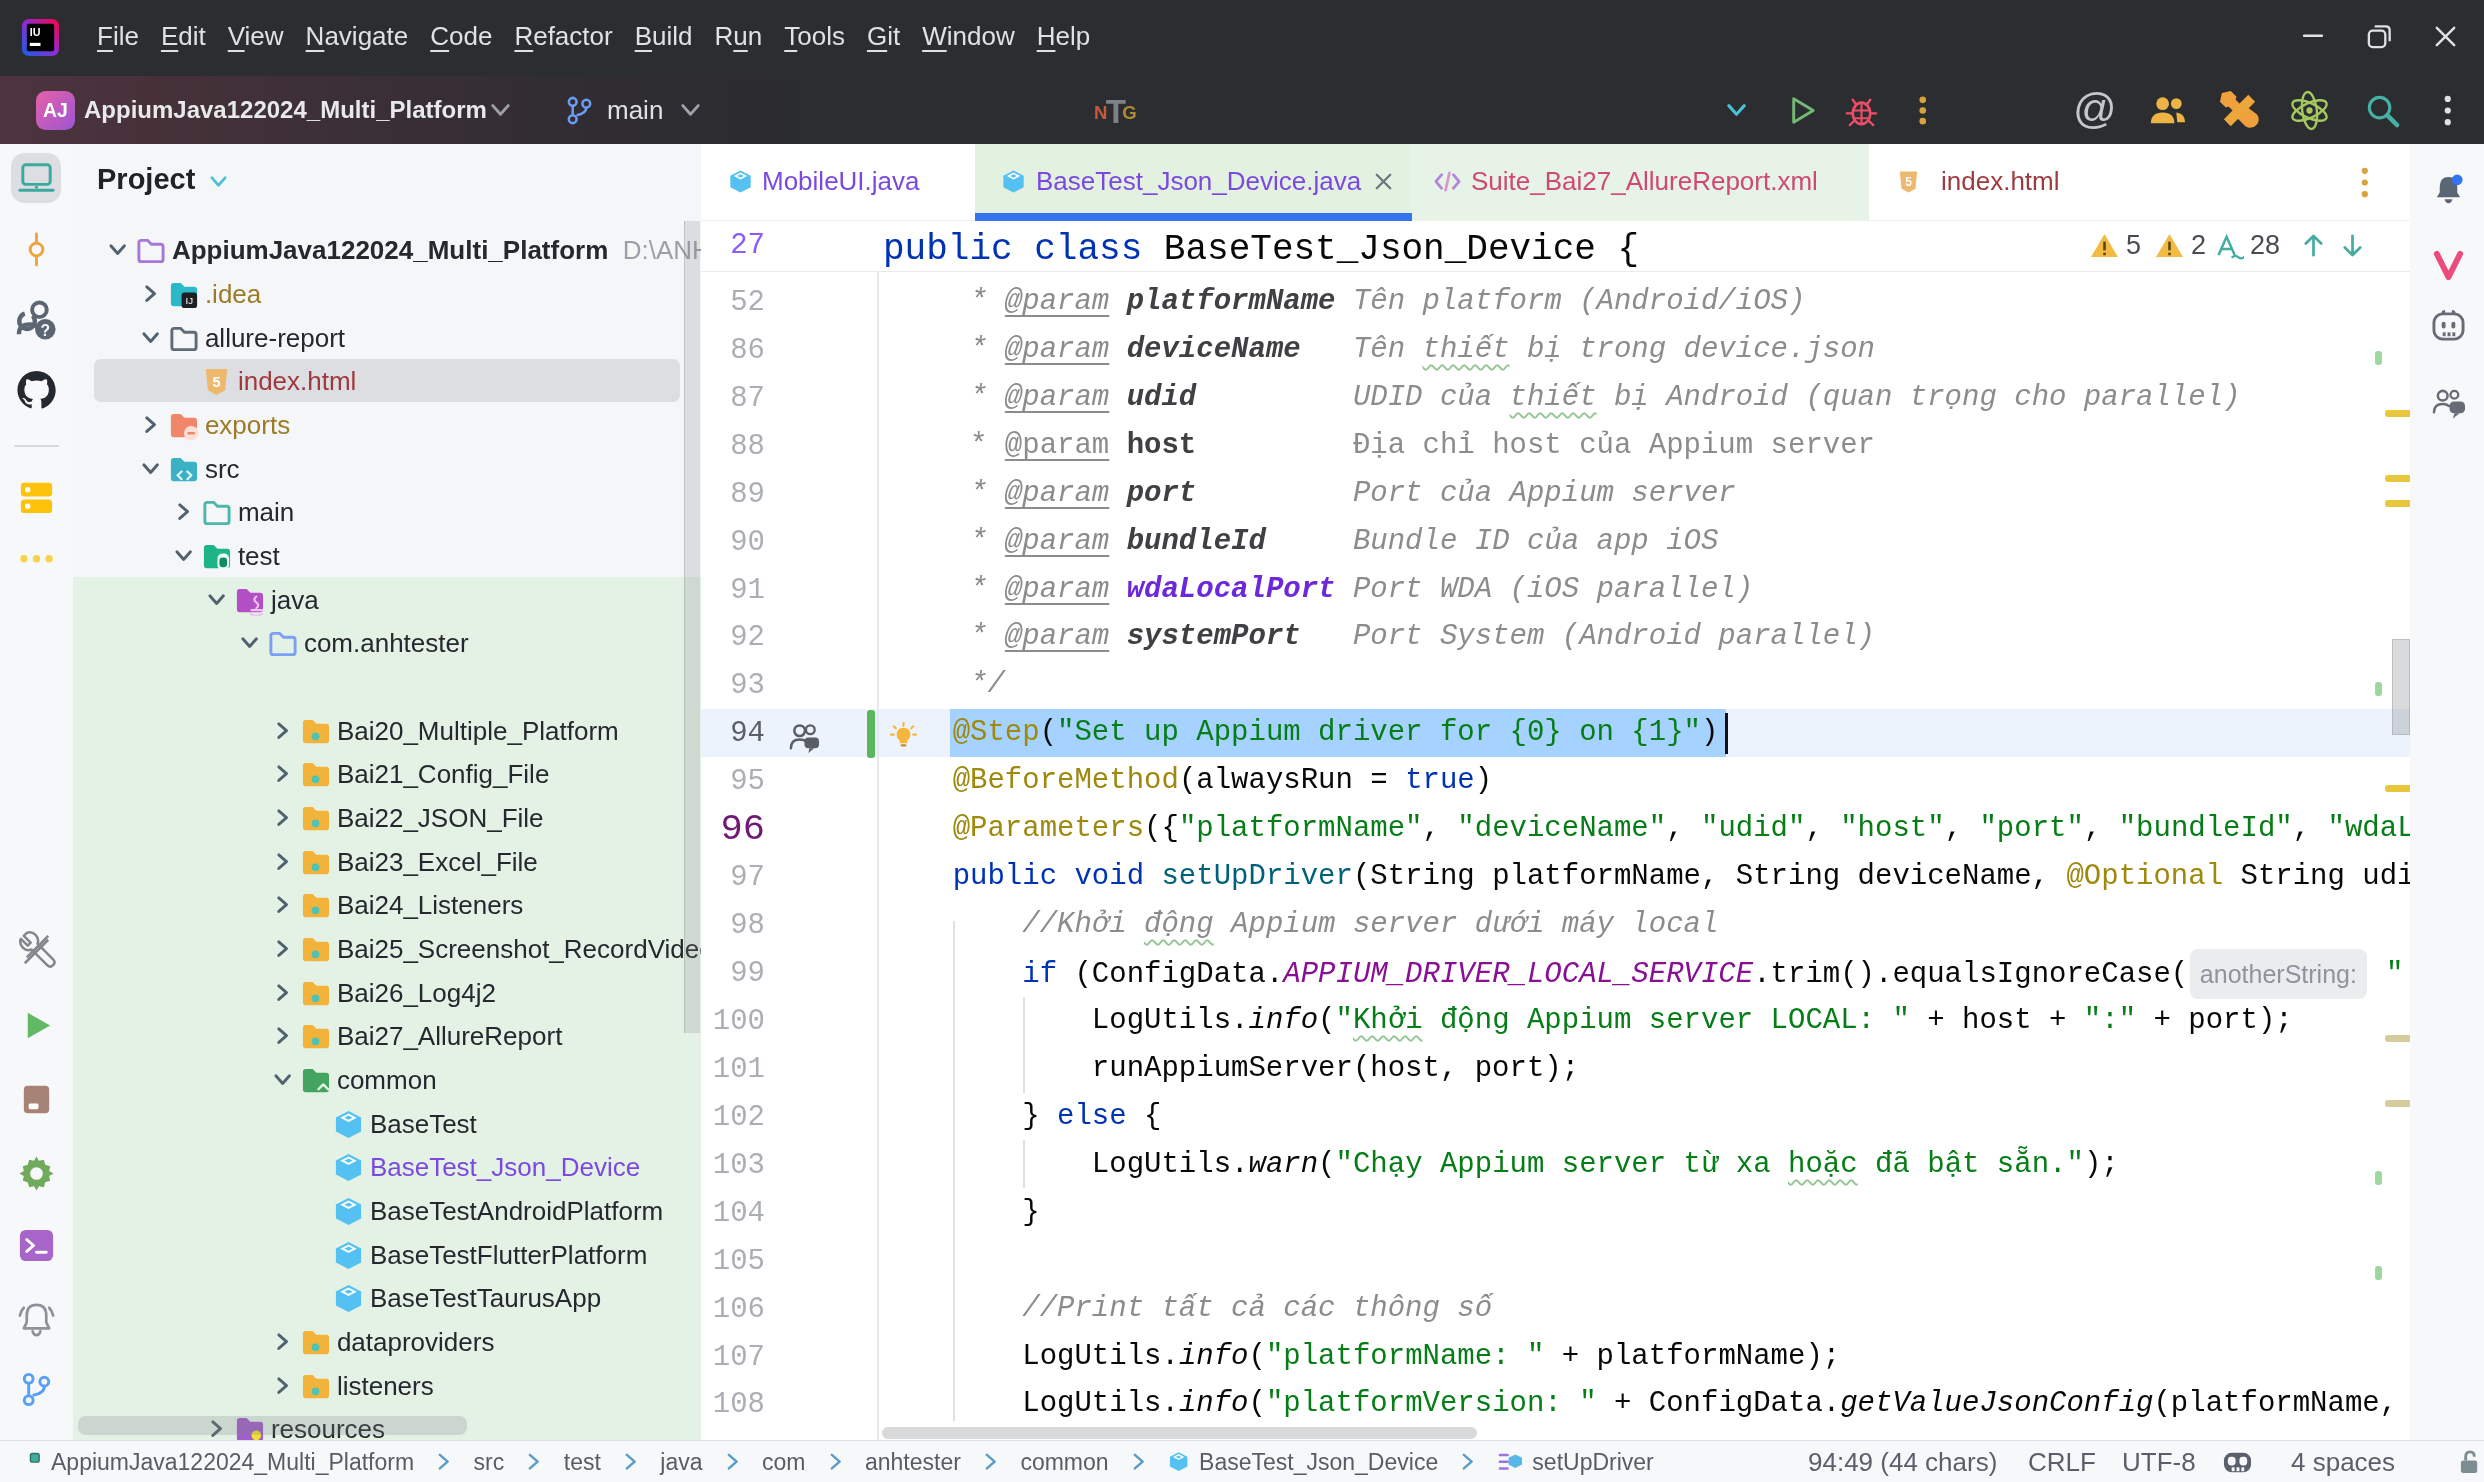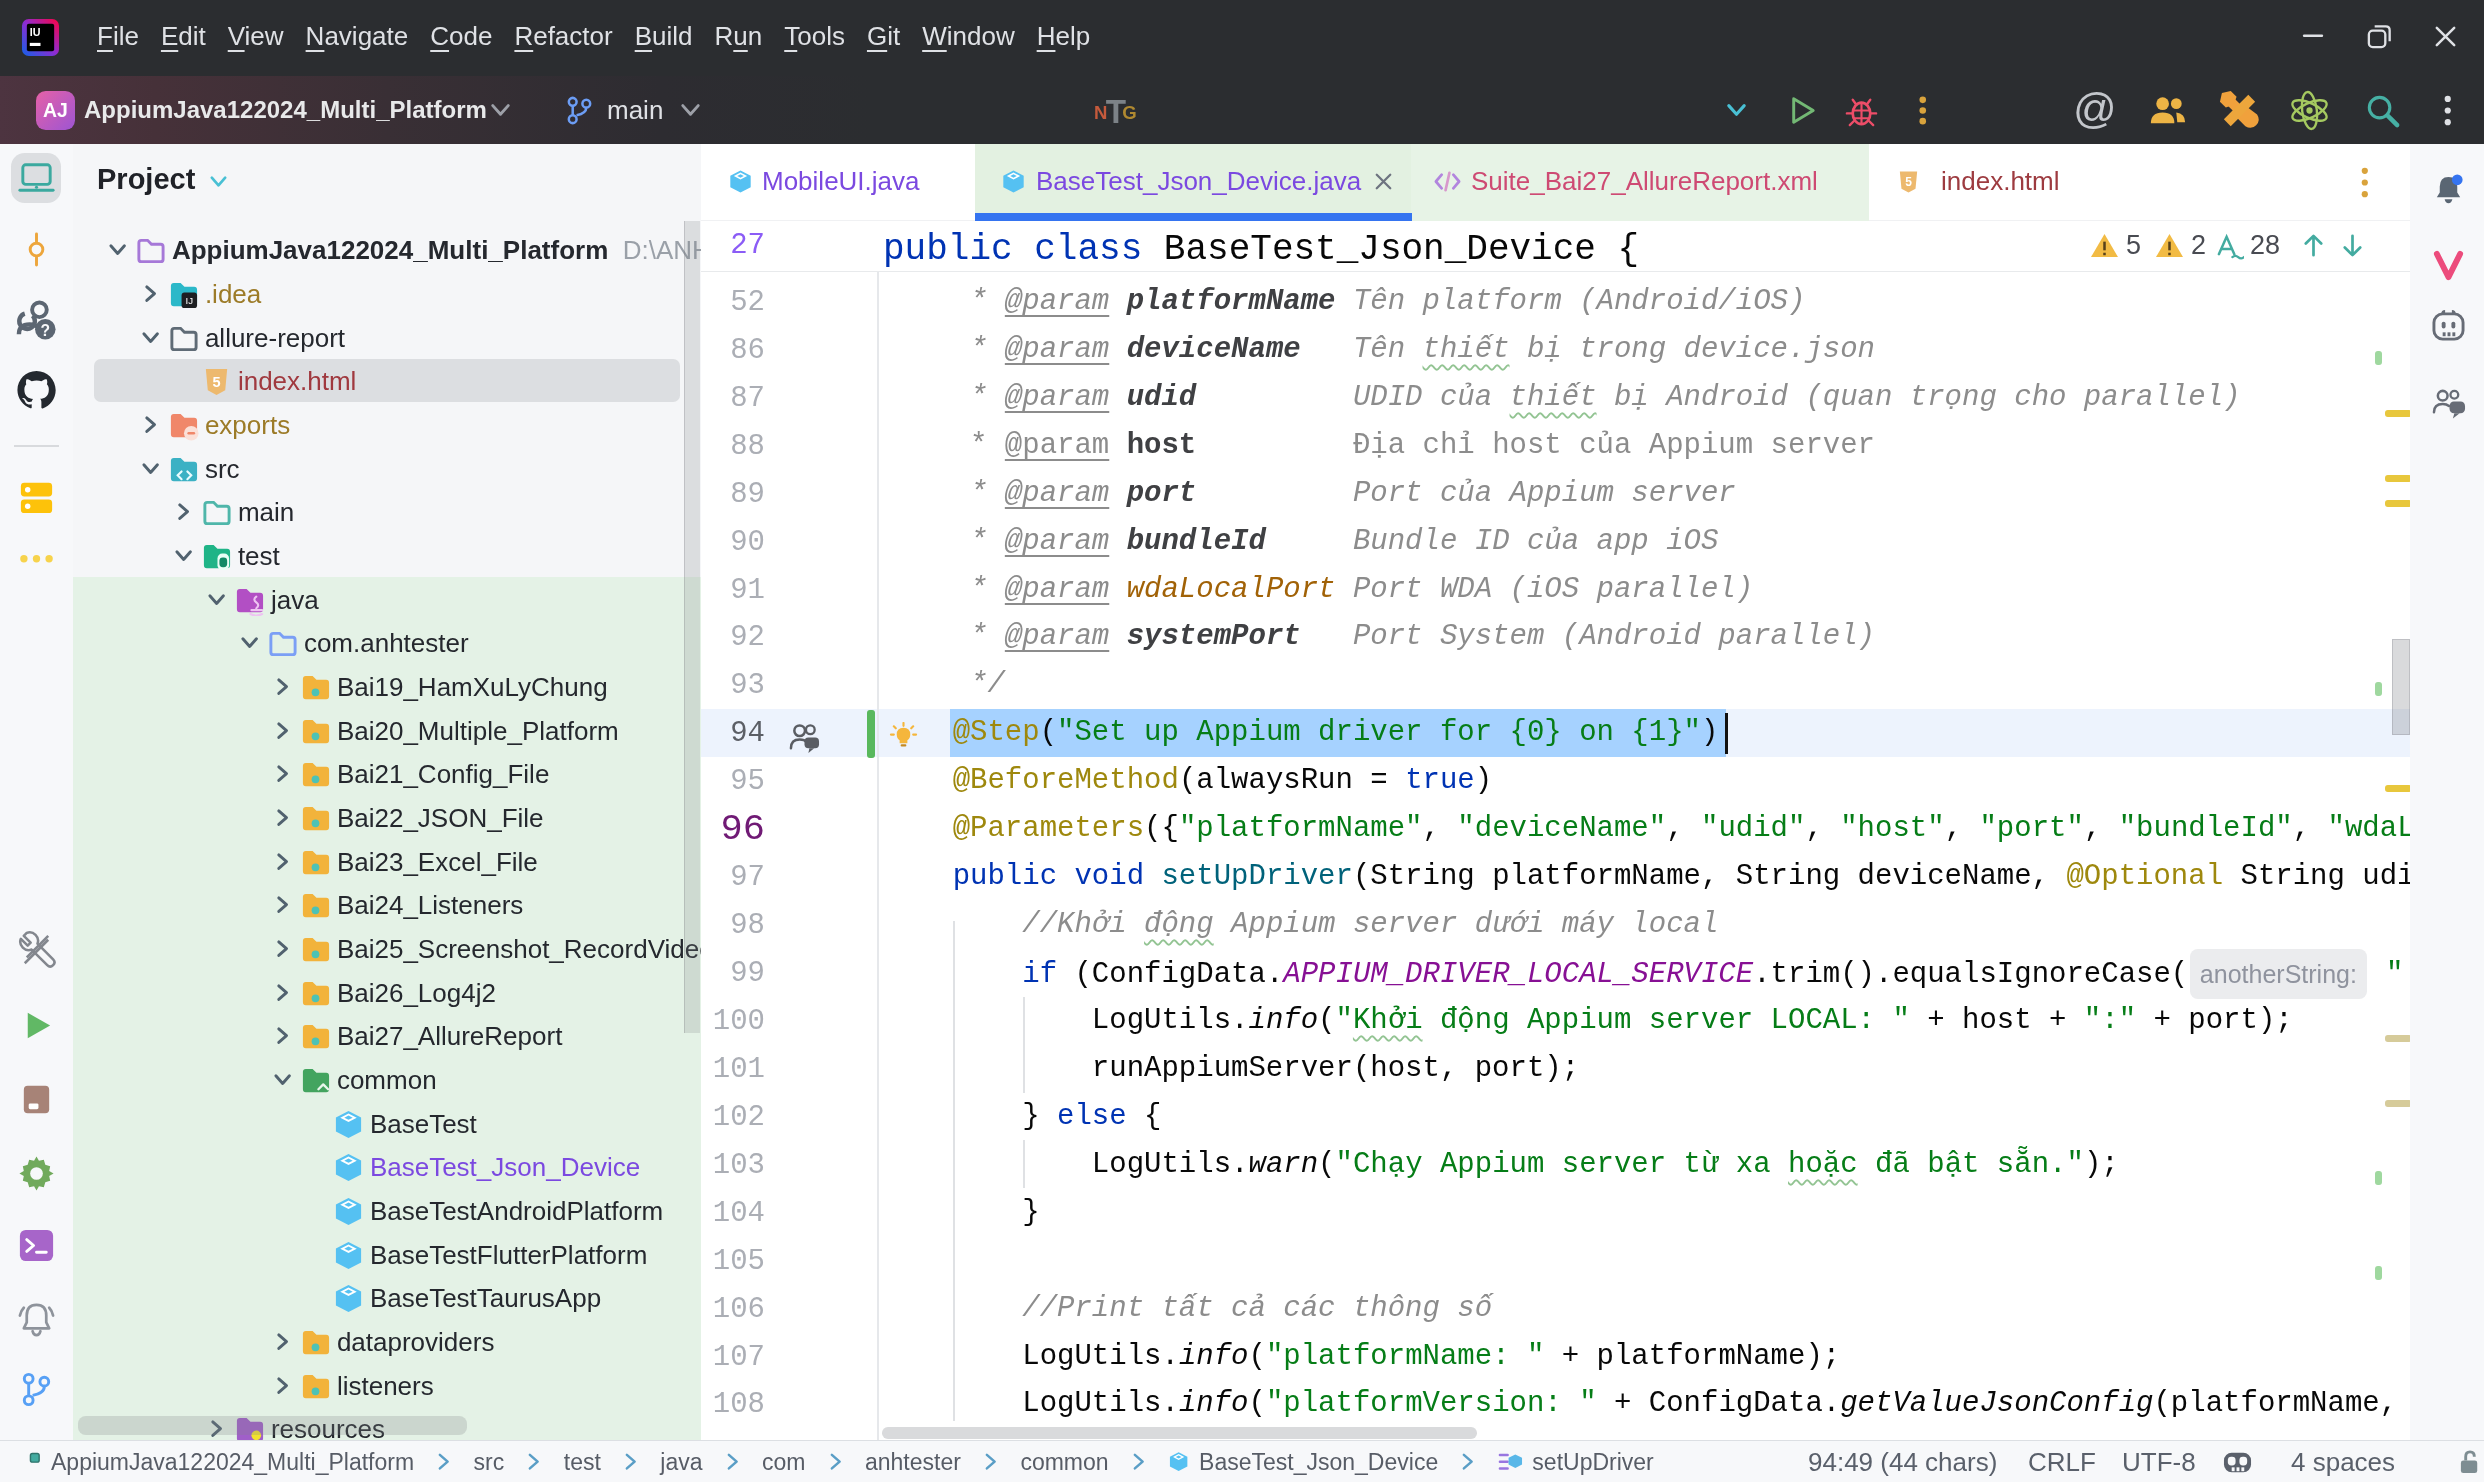--- a/index.html
+++ b/index.html
@@ -332,34 +332,20 @@
           <path d="M4 7 L11 15 L18 7" stroke="#51626f" stroke-width="3" fill="none" stroke-linecap="round" stroke-linejoin="round"></path>
         </svg>
       </div>
       <div class="ticon">
         <svg width="31" height="31" viewBox="0 0 32 32" style="">
           <path d="M4 8 q0-2.5 2.5-2.5 h6.5 l4 4 h9.5 q2.5 0 2.5 2.5 v13 q0 2.5-2.5 2.5 H6.5 q-2.5 0-2.5-2.5 Z" fill="none" stroke="#7b9ff5" stroke-width="3"></path>
         </svg>
       </div>
       <div class="tlabel">com.anhtester</div>
     </div>
-<div class="treerow" style="left:193px;top:521px;color:#25282e">
-      <div class="chev">
-        <svg width="21.3" height="21.3" viewBox="0 0 22 22" style="">
-          <path d="M7 4 L15 11 L7 18" stroke="#51626f" stroke-width="3" fill="none" stroke-linecap="round" stroke-linejoin="round"></path>
-        </svg>
-      </div>
-      <div class="ticon">
-        <svg width="31" height="31" viewBox="0 0 32 32" style="">
-          <path d="M3 7 q0-3 3-3 h7 l4 4 h10 q3 0 3 3 v14 q0 3-3 3 H6 q-3 0-3-3 Z" fill="#f2b33b"></path>
-          <circle cx="16" cy="21" r="4" fill="#4dc2b5"></circle>
-        </svg>
-      </div>
-      <div class="tlabel">Bai19_HamXuLyChung</div>
-    </div>
 <div class="treerow" style="left:193px;top:565px;color:#25282e">
       <div class="chev">
         <svg width="21.3" height="21.3" viewBox="0 0 22 22" style="">
           <path d="M7 4 L15 11 L7 18" stroke="#51626f" stroke-width="3" fill="none" stroke-linecap="round" stroke-linejoin="round"></path>
         </svg>
       </div>
       <div class="ticon">
         <svg width="31" height="31" viewBox="0 0 32 32" style="">
           <path d="M3 7 q0-3 3-3 h7 l4 4 h10 q3 0 3 3 v14 q0 3-3 3 H6 q-3 0-3-3 Z" fill="#f2b33b"></path>
           <circle cx="16" cy="21" r="4" fill="#4dc2b5"></circle>
@@ -669,21 +655,21 @@
 <div class="abs mono" style="left:0;top:1141px;width:64px;height:48px;display:flex;align-items:center;justify-content:flex-end;font-size:29px;color:#abaeb5">106</div>
 <div class="abs mono" style="left:0;top:1189px;width:64px;height:48px;display:flex;align-items:center;justify-content:flex-end;font-size:29px;color:#abaeb5">107</div>
 <div class="abs mono" style="left:0;top:1236px;width:64px;height:48px;display:flex;align-items:center;justify-content:flex-end;font-size:29px;color:#abaeb5">108</div>
 
 <div class="abs mono codeline" style="left:182px;top:134px"><span style="font-style:italic"><span style="color:#8c8c8c">     * <u>@param</u> </span><span style="color:#3f4043;font-weight:bold">platformName</span><span style="color:#8c8c8c"> Tên platform (Android/iOS)</span></span></div>
 <div class="abs mono codeline" style="left:182px;top:182px"><span style="font-style:italic"><span style="color:#8c8c8c">     * <u>@param</u> </span><span style="color:#3f4043;font-weight:bold">deviceName</span><span style="color:#8c8c8c">   Tên <span class="sq">thiết</span> bị trong device.json</span></span></div>
 <div class="abs mono codeline" style="left:182px;top:230px"><span style="font-style:italic"><span style="color:#8c8c8c">     * <u>@param</u> </span><span style="color:#3f4043;font-weight:bold">udid</span><span style="color:#8c8c8c">         UDID của <span class="sq">thiết</span> bị Android (quan trọng cho parallel)</span></span></div>
 <div class="abs mono codeline" style="left:182px;top:278px"><span style=""><span style="color:#8c8c8c">     * <u>@param</u> </span><span style="color:#3f4043;font-weight:bold">host</span><span style="color:#8c8c8c">         Địa chỉ host của Appium server</span></span></div>
 <div class="abs mono codeline" style="left:182px;top:326px"><span style="font-style:italic"><span style="color:#8c8c8c">     * <u>@param</u> </span><span style="color:#3f4043;font-weight:bold">port</span><span style="color:#8c8c8c">         Port của Appium server</span></span></div>
 <div class="abs mono codeline" style="left:182px;top:374px"><span style="font-style:italic"><span style="color:#8c8c8c">     * <u>@param</u> </span><span style="color:#3f4043;font-weight:bold">bundleId</span><span style="color:#8c8c8c">     Bundle ID của app iOS</span></span></div>
-<div class="abs mono codeline" style="left:182px;top:422px"><span style="font-style:italic"><span style="color:#8c8c8c">     * <u>@param</u> </span><span style="color:#a16207;font-weight:normal">wdaLocalPort</span><span style="color:#8c8c8c"> Port WDA (iOS parallel)</span></span></div>
+<div class="abs mono codeline" style="left:182px;top:422px"><span style="font-style:italic"><span style="color:#8c8c8c">     * <u>@param</u> </span><span style="color:#6d28d9;font-weight:bold">wdaLocalPort</span><span style="color:#8c8c8c"> Port WDA (iOS parallel)</span></span></div>
 <div class="abs mono codeline" style="left:182px;top:469px"><span style="font-style:italic"><span style="color:#8c8c8c">     * <u>@param</u> </span><span style="color:#3f4043;font-weight:bold">systemPort</span><span style="color:#8c8c8c">   Port System (Android parallel)</span></span></div>
 <div class="abs mono codeline" style="left:182px;top:517px"><span style="color:#8c8c8c;font-style:italic">     */</span></div>
 <div class="abs mono codeline" style="left:182px;top:565px">    <span style="color:#9e880d">@Step</span><span style="color:#080808">(</span><span style="color:#067d17">"Set up Appium driver for {0} on {1}"</span><span style="color:#080808">)</span></div>
 <div class="abs mono codeline" style="left:182px;top:613px">    <span style="color:#9e880d">@BeforeMethod</span><span style="color:#080808">(alwaysRun = </span><span style="color:#0033b3">true</span><span style="color:#080808">)</span></div>
 <div class="abs mono codeline" style="left:182px;top:661px">    <span style="color:#9e880d">@Parameters</span><span style="color:#080808">({</span><span style="color:#067d17">"platformName"</span><span style="color:#080808">, </span><span style="color:#067d17">"deviceName"</span><span style="color:#080808">, </span><span style="color:#067d17">"udid"</span><span style="color:#080808">, </span><span style="color:#067d17">"host"</span><span style="color:#080808">, </span><span style="color:#067d17">"port"</span><span style="color:#080808">, </span><span style="color:#067d17">"bundleId"</span><span style="color:#080808">, </span><span style="color:#067d17">"wdaLocalPort"</span></div>
 <div class="abs mono codeline" style="left:182px;top:709px">    <span style="color:#0033b3">public void </span><span style="color:#00627a">setUpDriver</span><span style="color:#080808">(String platformName, String deviceName, </span><span style="color:#9e880d">@Optional</span><span style="color:#080808"> String udid</span></div>
 <div class="abs mono codeline" style="left:182px;top:757px">        <span style="color:#8c8c8c;font-style:italic">//Khởi <span class="sq">động</span> Appium server dưới máy local</span></div>
 <div class="abs mono codeline" style="left:182px;top:805px">        <span style="color:#0033b3">if </span><span style="color:#080808">(ConfigData.</span><span style="color:#871094;font-style:italic">APPIUM_DRIVER_LOCAL_SERVICE</span><span style="color:#080808">.trim().equalsIgnoreCase(</span><span class="inlay">anotherString:</span> <span style="color:#067d17">"</span></div>
 <div class="abs mono codeline" style="left:182px;top:853px">            <span style="color:#080808">LogUtils.</span><span style="color:#080808;font-style:italic">info</span><span style="color:#080808">(</span><span style="color:#067d17">"<span class="sq">Khởi</span> động Appium server LOCAL: "</span><span style="color:#080808"> + host + </span><span style="color:#067d17">":"</span><span style="color:#080808"> + port);</span></div>
 <div class="abs mono codeline" style="left:182px;top:901px">            <span style="color:#080808">runAppiumServer(host, port);</span></div>

